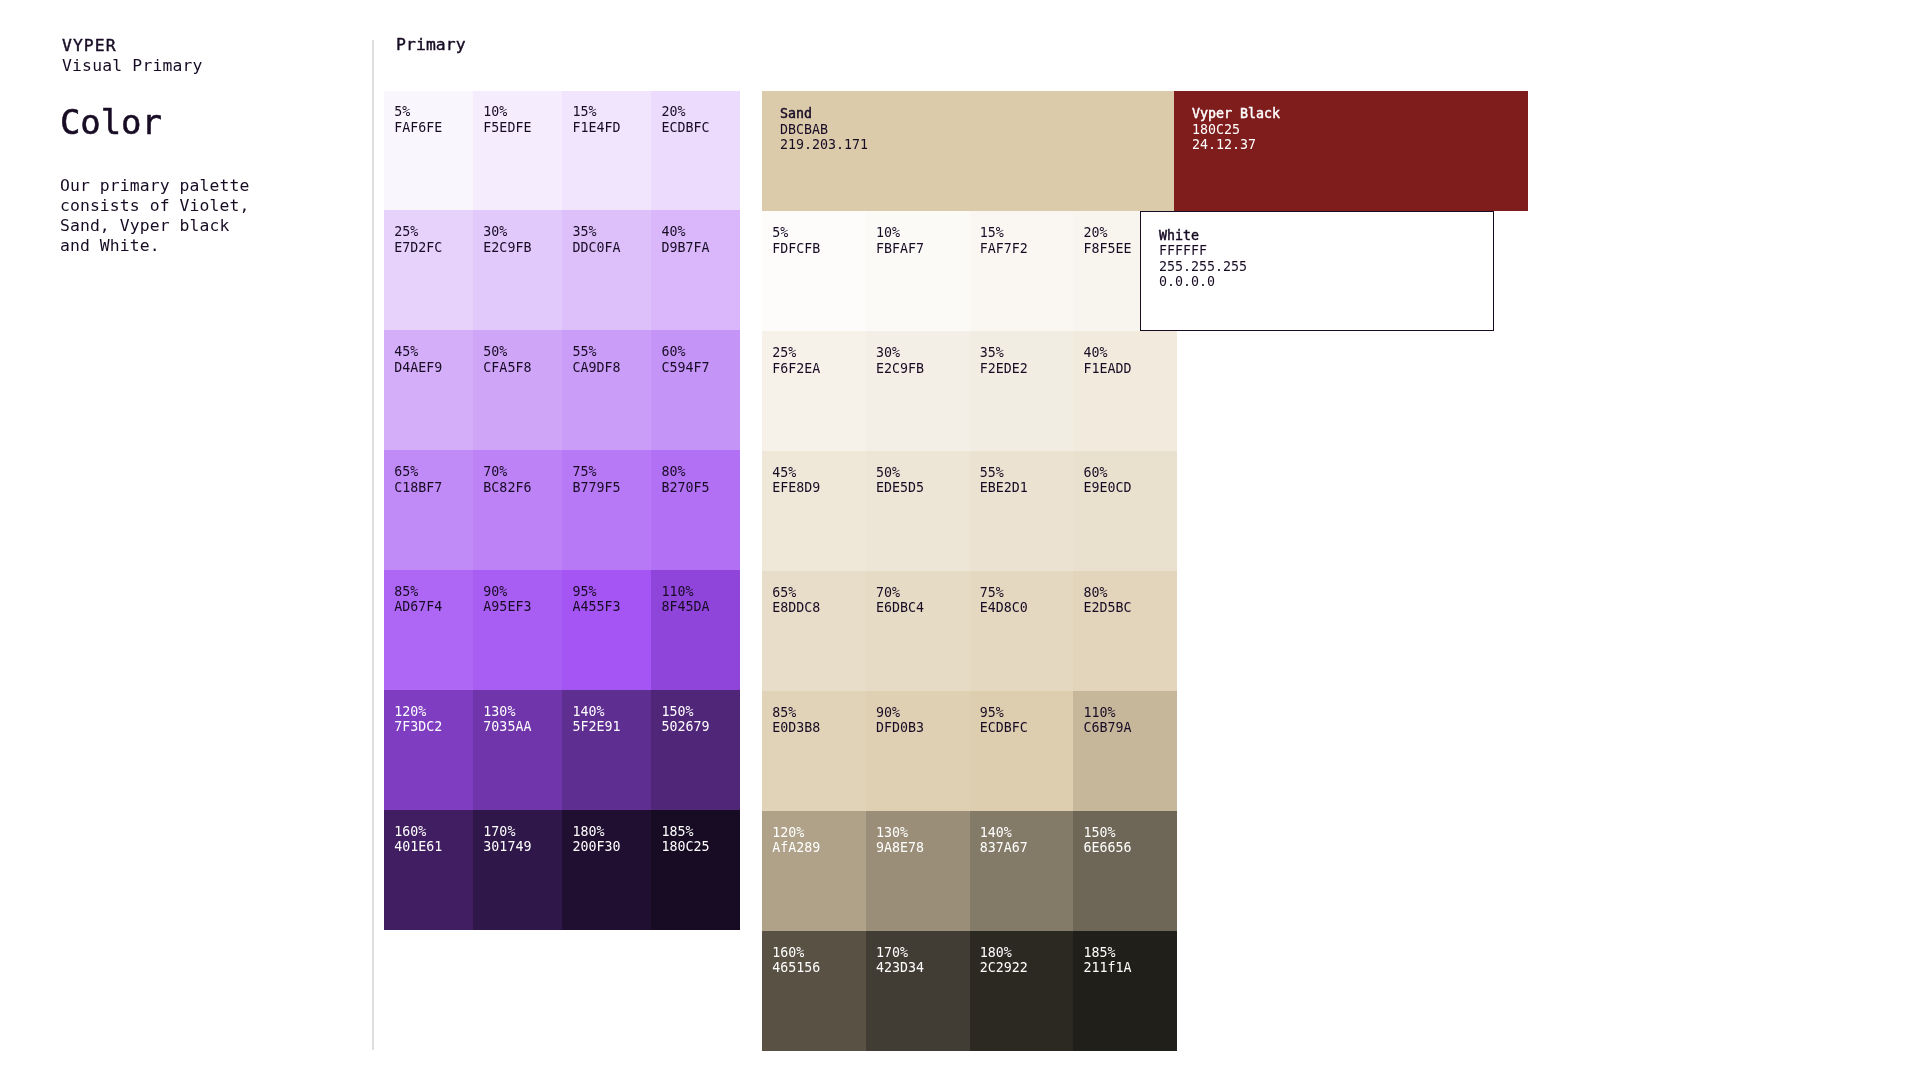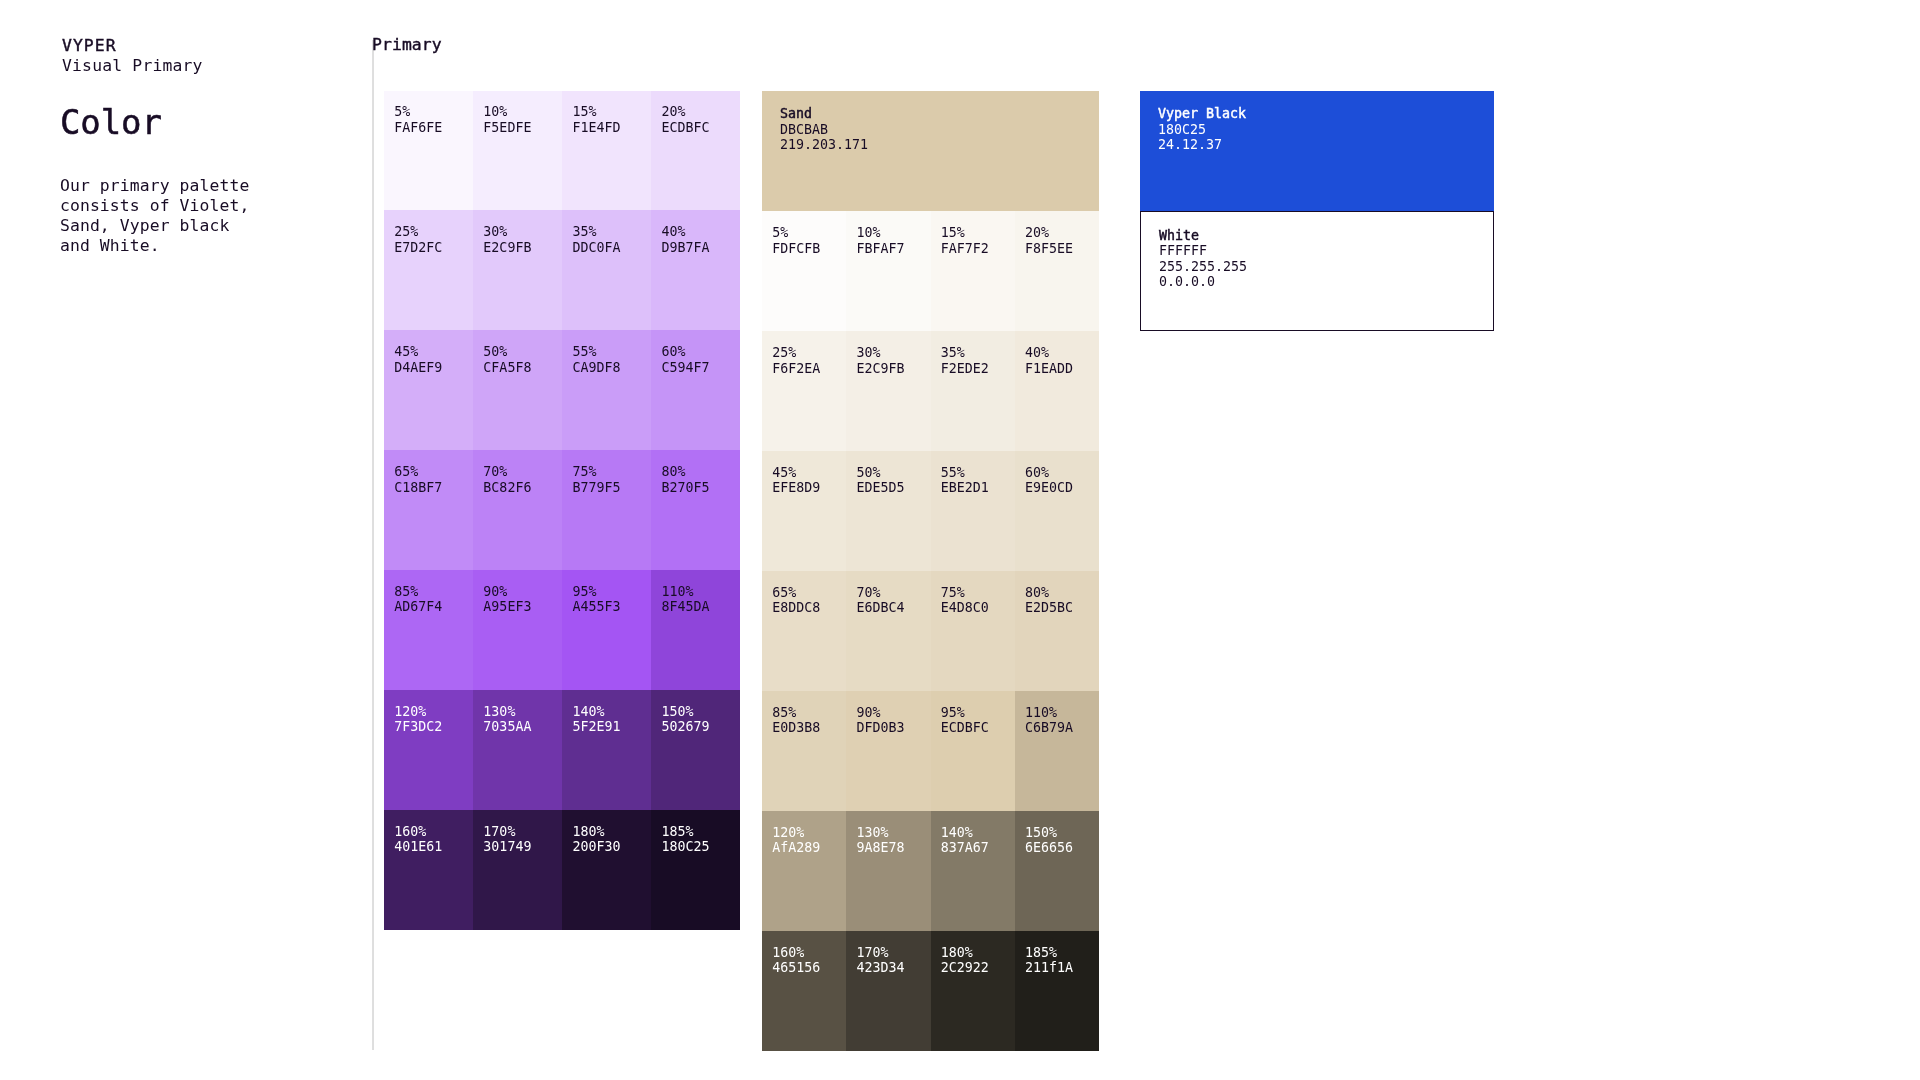--- a/index.html
+++ b/index.html
@@ -17,21 +17,21 @@
   .brand-name { font-size: 16.4px; font-weight: normal; -webkit-text-stroke: 0.42px #180C25;
                 letter-spacing: 1.05px; line-height: 20px; }
   .brand-sub { font-size: 16.4px; font-weight: normal; letter-spacing: 0.18px; line-height: 20px; }
   .page-title { position: absolute; left: 60px; top: 99.5px; font-size: 34px; font-weight: normal;
                 -webkit-text-stroke: 0.52px #180C25; line-height: 44px; letter-spacing: -0.1px; }
   .page-desc { position: absolute; left: 60px; top: 176.3px; width: 200px; font-size: 16.4px;
                letter-spacing: 0.1px; line-height: 20px; font-weight: normal; }
   .divider { position: absolute; left: 371px; top: 39.8px; width: 4px; height: 1010.7px;
              background: linear-gradient(to right, rgba(255,255,255,0) 0px, rgba(255,255,255,0) 0.7px,
                          #E6E6E6 0.9px, #DEDEDE 1.6px, #DEDEDE 2.6px, #ECECEC 3.1px, rgba(255,255,255,0) 3.4px); }
-  .section-label { position: absolute; left: 372px; top: 34.7px; font-size: 16.4px; font-weight: normal;
+  .section-label { position: absolute; left: 396px; top: 34.7px; font-size: 16.4px; font-weight: normal;
                    -webkit-text-stroke: 0.42px #180C25; letter-spacing: 0.1px; line-height: 20px; }
 
   .palette { position: absolute; top: 90.5px; }
   .pal-header { position: relative; height: 120.9px; padding: 15.6px 0 0 18px; }
   .meta-name { font-size: 13.3px; font-weight: normal; line-height: 15.5px; }
   .meta-line { font-size: 13.3px; line-height: 15.5px; }
   .tints { display: grid; grid-template-columns: repeat(4, 1fr); }
   .tint { height: 119.94px; padding: 13.7px 0 0 10.3px; }
   .t-line { font-size: 13.3px; line-height: 15.5px; }
   .on-dark { color: #FFFFFF; }
@@ -161,21 +161,21 @@
     <div class="tint on-dark" style="background:#200F30;">
         <div class="t-line">180%</div>
         <div class="t-line">200F30</div>
       </div>
     <div class="tint on-dark" style="background:#180C25;">
         <div class="t-line">185%</div>
         <div class="t-line">180C25</div>
       </div>
   </div>
 </section>
-<section class="palette" style="left:762px;width:337px;">
+<section class="palette" style="left:762px;width:415px;">
   <div class="pal-header" style="background:#DBCBAB;color:#180C25;">
     <div class="meta-name" style="-webkit-text-stroke:0.46px #180C25;">Sand</div>
     <div class="meta-line">DBCBAB</div>
     <div class="meta-line">219.203.171</div>
   </div>
   <div class="tints">
     <div class="tint" style="background:#FDFCFB;">
         <div class="t-line">5%</div>
         <div class="t-line">FDFCFB</div>
       </div>
@@ -283,21 +283,21 @@
         <div class="t-line">180%</div>
         <div class="t-line">2C2922</div>
       </div>
     <div class="tint on-dark" style="background:#211F1A;">
         <div class="t-line">185%</div>
         <div class="t-line">211f1A</div>
       </div>
   </div>
 </section>
 
-<div class="solid solid-black" style="background:#1d4ed8;color:#FFFFFF;">
+<div class="solid solid-black" style="background:#7f1d1d;color:#FFFFFF;margin-left:34px;">
   <div class="meta-name" style="-webkit-text-stroke:0.46px #FFFFFF;">Vyper Black</div>
   <div class="meta-line">180C25</div>
   <div class="meta-line">24.12.37</div>
 </div>
 <div class="solid solid-white" style="background:#FFFFFF;color:#180C25;">
   <div class="meta-name" style="-webkit-text-stroke:0.46px #180C25;">White</div>
   <div class="meta-line">FFFFFF</div>
   <div class="meta-line">255.255.255</div>
   <div class="meta-line">0.0.0.0</div>
 </div>

